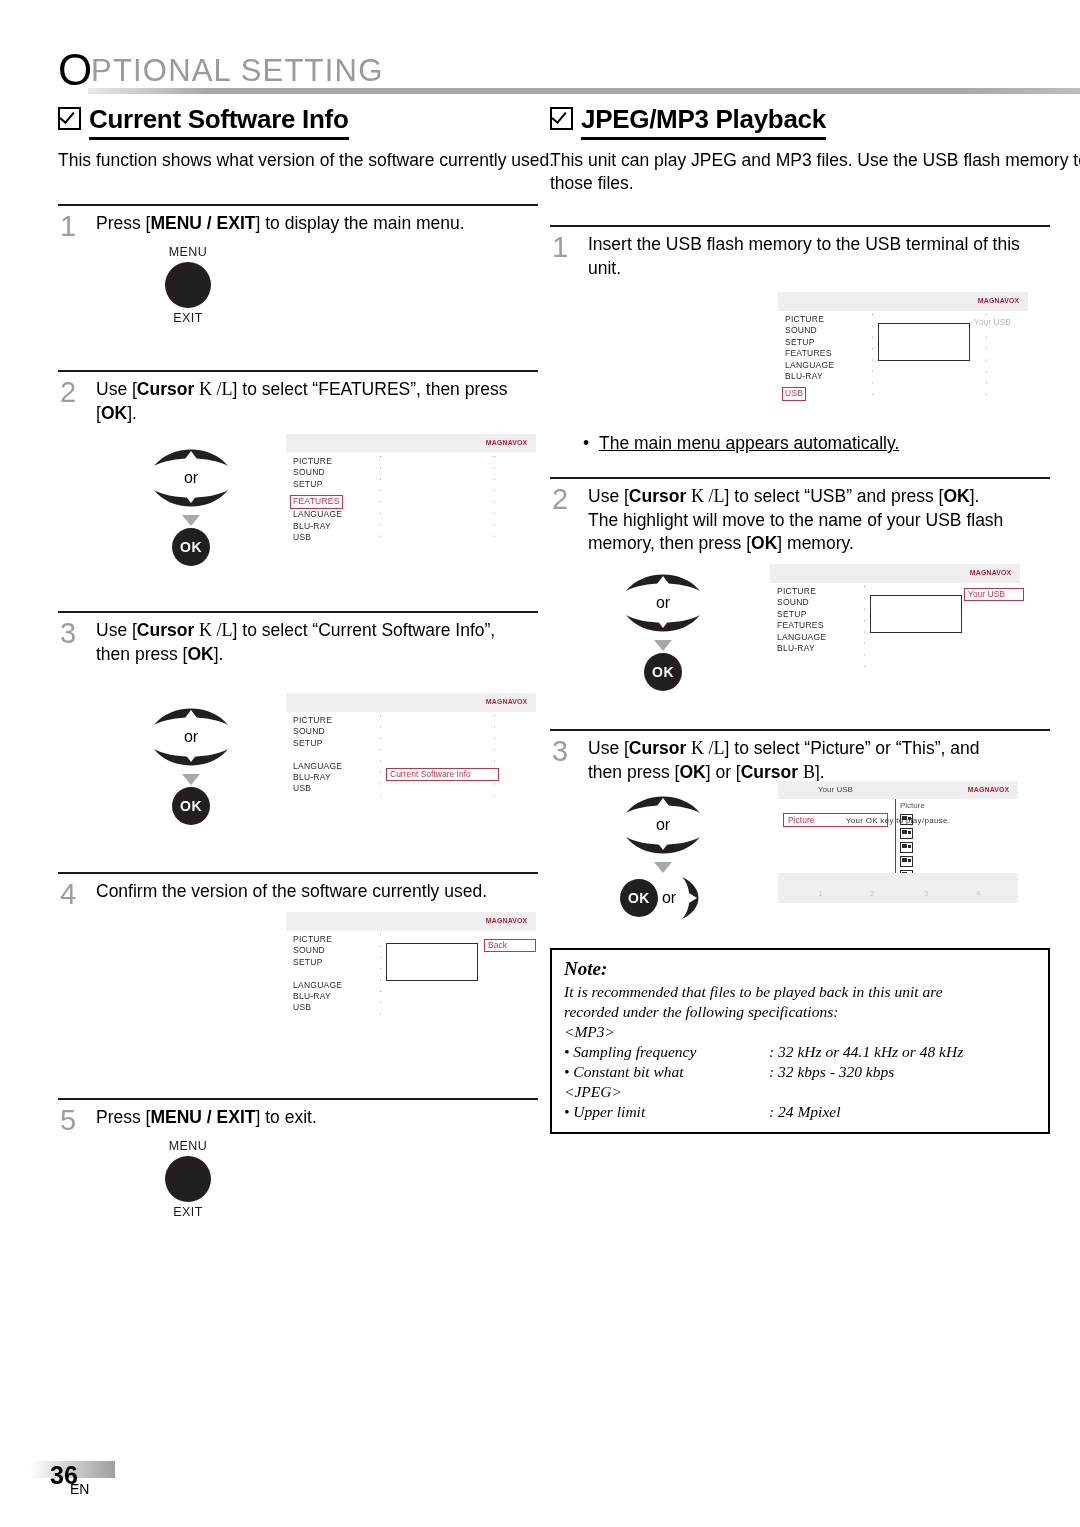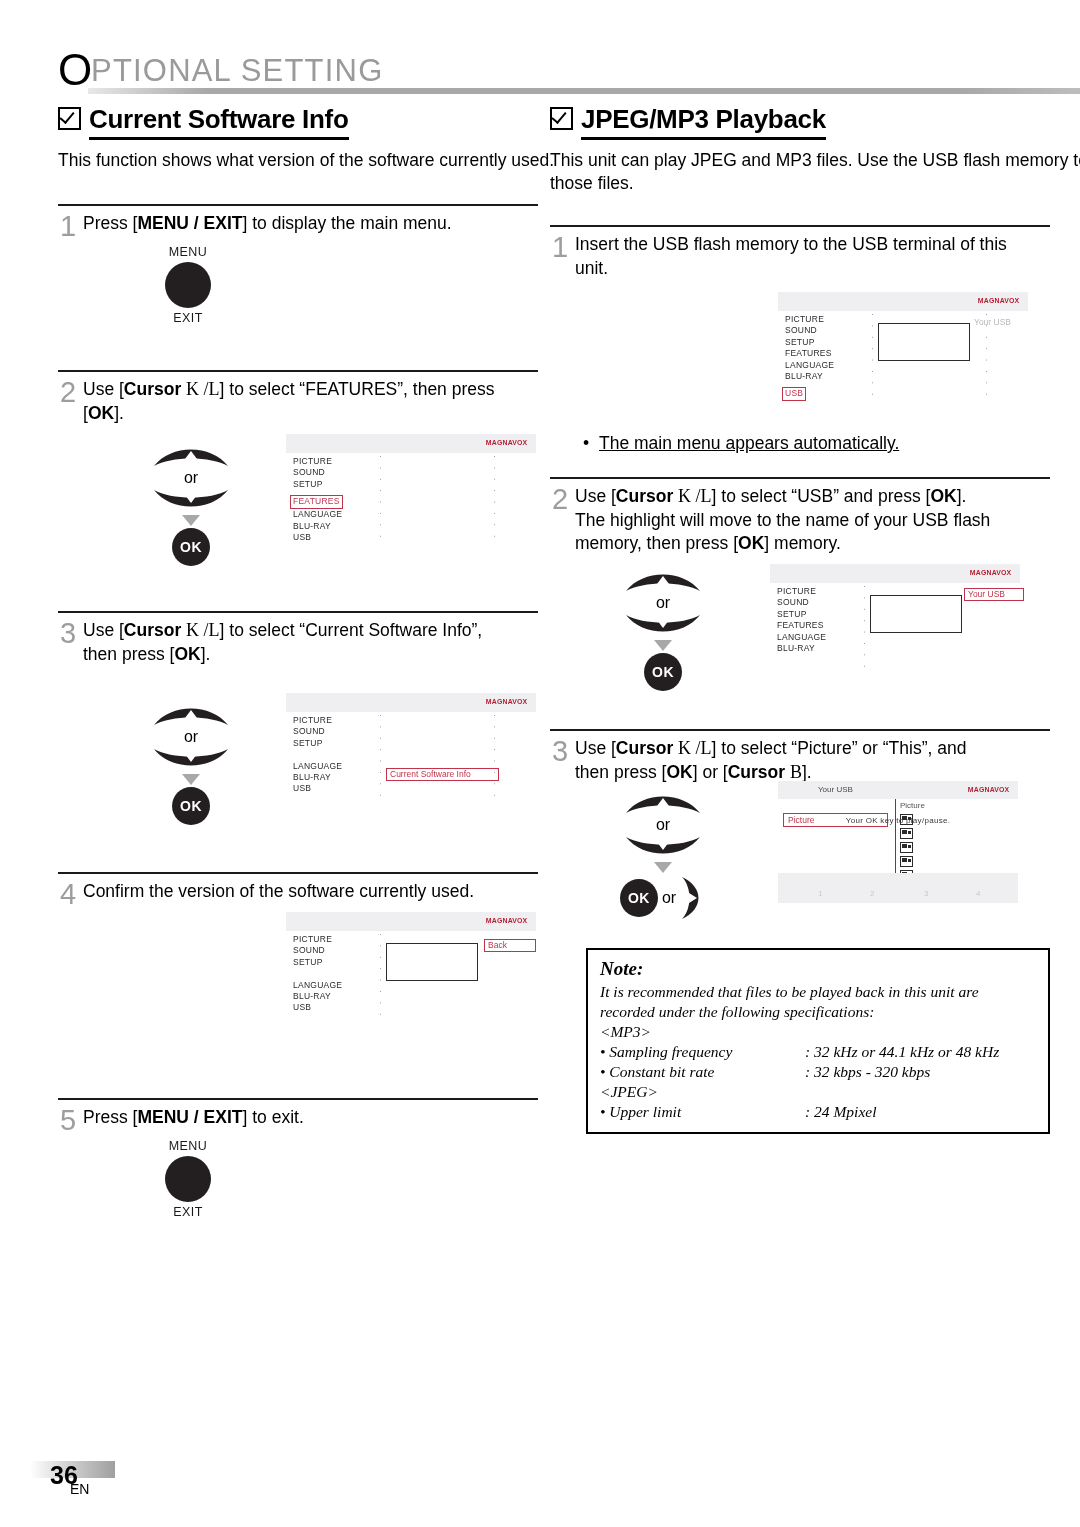--- a/index.html
+++ b/index.html
@@ -54,21 +54,21 @@
   .sec-desc.clip{
     width:530px;white-space:nowrap;overflow:visible;
   }
 
   
   .step{position:relative;border-top:2.2px solid #1a1a1a;padding-top:6px;}
   .step-num{
     position:absolute;left:2px;top:4px;
     font-size:29px;color:#9d9d9d;font-weight:400;line-height:32px;
   }
-  .step-txt{margin-left:25px;font-size:17.5px;line-height:23.5px;}
+  .step-txt{margin-left:38px;font-size:17.5px;line-height:23.5px;}
   .b{font-weight:bold;}
   .cursorglyph{font-family:Liberation Serif, serif;font-weight:400;font-size:18px;}
   .bullet-note{font-size:17.5px;line-height:23px;margin-left:33px;}
   .bullet-note .dot{display:inline-block;width:16px;}
 
   
   .menu-btn{position:relative;width:90px;text-align:center;}
   .menu-btn .lbl{font-size:12.5px;letter-spacing:0.4px;color:#1a1a1a;}
   .menu-btn .circle{
     width:46px;height:46px;border-radius:50%;
@@ -450,31 +450,31 @@
           <div class="mb-foot"></div>
           <span class="mb-num" style="left:40px;top:90px;">1</span>
           <span class="mb-num" style="left:92px;top:90px;">2</span>
           <span class="mb-num" style="left:146px;top:90px;">3</span>
           <span class="mb-num" style="left:198px;top:90px;">4</span>
           <div class="mb-foot-txt">Your  OK  key to play/pause.</div>
         </div>
       </div>
     </div>
 
-    <div class="notebox" style="margin-top:16px;margin-left:36px;">
+    <div class="notebox" style="margin-top:16px;">
       <div class="note-title">Note:</div>
       <div class="note-line">It is recommended that files to be played back in this unit are</div>
       <div class="note-line">recorded under the following specifications:</div>
       <div class="note-line">&lt;MP3&gt;</div>
       <div class="note-row">
         <span class="k">• Sampling frequency</span>
         <span class="v">: 32 kHz or 44.1 kHz or 48 kHz</span>
       </div>
       <div class="note-row">
-        <span class="k">• Constant bit rate</span>
+        <span class="k">• Constant bit what</span>
         <span class="v">: 32 kbps - 320 kbps</span>
       </div>
       <div class="note-line">&lt;JPEG&gt;</div>
       <div class="note-row">
         <span class="k">• Upper limit</span>
         <span class="v">: 24 Mpixel</span>
       </div>
     </div>
 
   </div>

